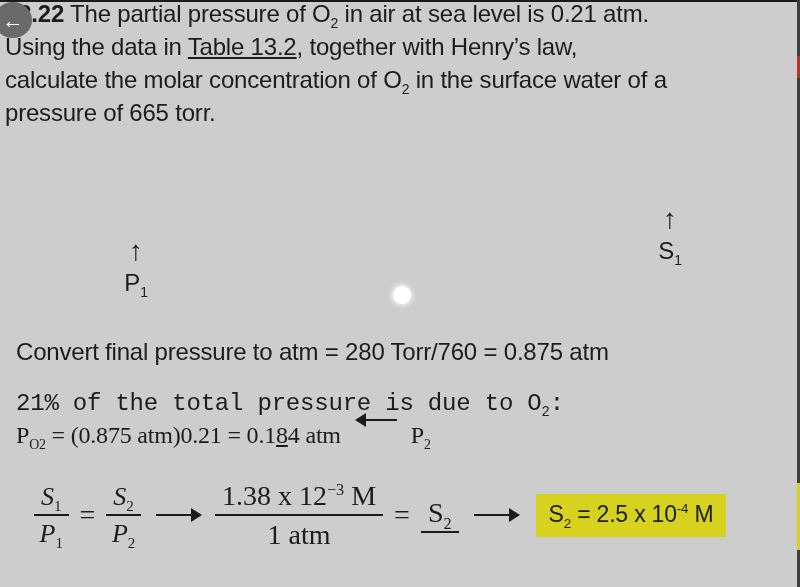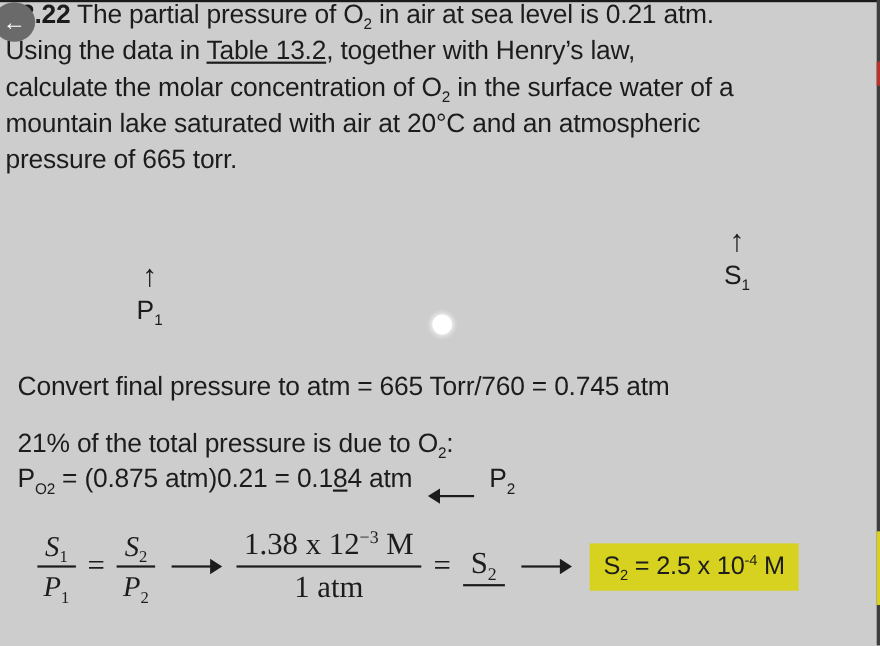--- a/index.html
+++ b/index.html
@@ -30,21 +30,21 @@
   
   .pointer{position:absolute;display:flex;flex-direction:column;align-items:center;width:36px;}
   .pointer .uparr{font-size:28px;line-height:30px;}
   .pointer .plabel{font-size:24px;line-height:33px;}
   
   .white-dot{
     position:absolute;left:393px;top:286px;width:18px;height:18px;border-radius:50%;
     background:#ffffff;box-shadow:0 0 4px 2px rgba(255,255,255,0.65);z-index:4;
   }
   
-  .inline-row{position:absolute;display:flex;align-items:flex-end;white-space:nowrap;}
+  .inline-row{position:absolute;display:flex;align-items:flex-start;white-space:nowrap;font-family:Liberation Serif, serif;}
   .inline-row .tseg{font-size:24px;line-height:33px;letter-spacing:-0.2px;}
   
   .harrow{position:relative;display:inline-block;width:44px;height:2px;background:#1c1c1c;flex:0 0 auto;}
   .harrow.right::after{
     content:'';position:absolute;right:-2px;top:-6px;width:0;height:0;
     border-left:11px solid #1c1c1c;border-top:7px solid transparent;border-bottom:7px solid transparent;
   }
   .harrow.left{width:40px;}
   .harrow.left::before{
     content:'';position:absolute;left:-2px;top:-6px;width:0;height:0;
@@ -74,40 +74,39 @@
   <div class="top-line"></div>
 
   <div class="back-btn" style="background: rgb(106, 106, 106);">
     <span class="arr">←</span>
   </div>
 
   <div class="tblock" style="left:5px;top:-3px;">
     <div><span class="rt-b">13.22</span><span> The partial pressure of O</span><sub>2</sub><span> in air at sea level is 0.21 atm.</span></div>
     <div><span>Using the data in </span><span class="rt-u">Table 13.2</span><span>, together with Henry’s law,</span></div>
     <div><span>calculate the molar concentration of O</span><sub>2</sub><span> in the surface water of a</span></div>
-    <div><span>mountain lake saturated with air at 20°C and an atmospheric</span></div>
     <div><span>pressure of 665 torr.</span></div>
   </div>
 
 
   <div class="pointer" style="left:118px;top:236px;">
     <span class="uparr">↑</span>
     <span class="plabel"><span>P</span><sub>1</sub></span>
   </div>
 
   <div class="pointer" style="left:652px;top:204px;">
     <span class="uparr">↑</span>
     <span class="plabel"><span>S</span><sub>1</sub></span>
   </div>
 
   <div class="white-dot"></div>
 
-  <div class="tblock" style="left:16px;top:335px;"><span>Convert final pressure to atm = 665 Torr/760 = 0.745 atm</span></div>
+  <div class="tblock" style="left:16px;top:335px;"><span>Convert final pressure to atm = 280 Torr/760 = 0.875 atm</span></div>
 
-  <div class="tblock" style="left:16px;top:387px;"><span>21% of the total pressure is due to O</span><sub>2</sub><span>:</span></div>
+  <div class="tblock" style="left:16px;top:387px;font-family:Liberation Mono, monospace;"><span>21% of the total pressure is due to O</span><sub>2</sub><span>:</span></div>
 
   <div class="inline-row" style="left:16px;top:419px;">
     <span class="tseg"><span>P</span><sub>O2</sub><span> = (0.875 atm)0.21 = 0.1</span><span class="rt-u">8</span><span>4 atm</span></span>
     <span class="harrow left" style="margin:0 14px 0 16px;"></span>
     <span class="tseg"><span>P</span><sub>2</sub></span>
   </div>
 
   <div class="equation-row">
     <span class="frac small">
       <span class="num"><span class="rt-i">S</span><sub>1</sub></span>

